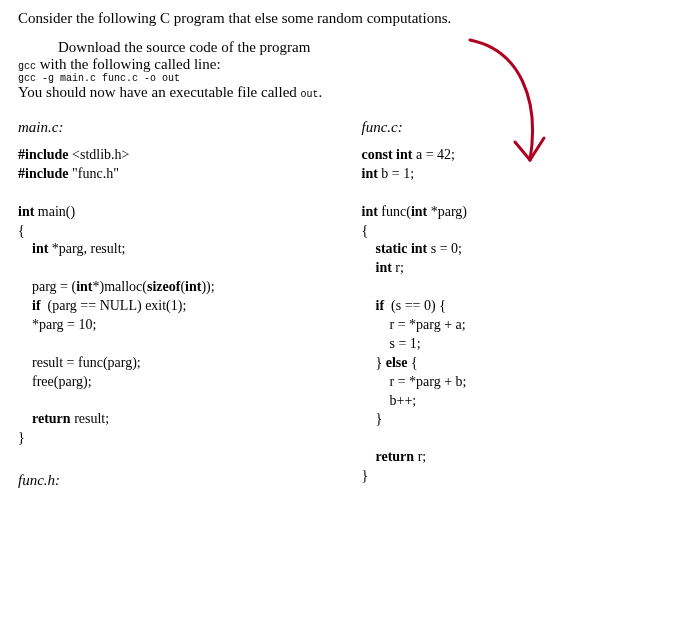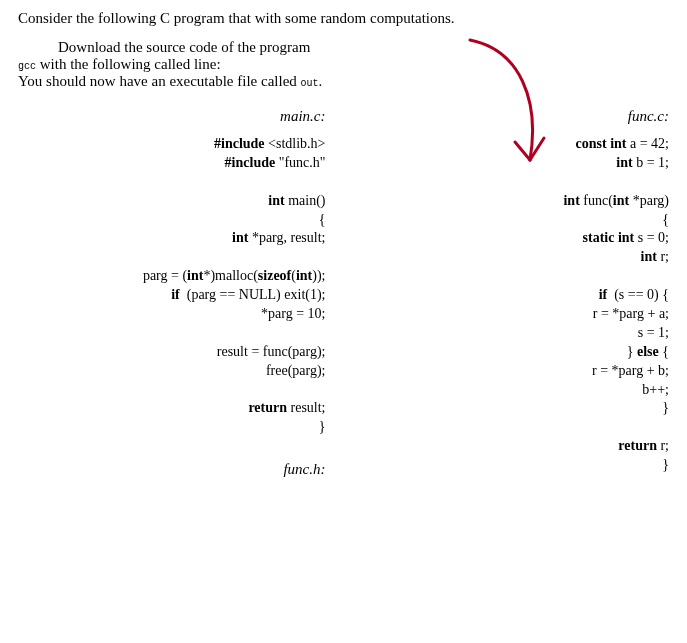--- a/index.html
+++ b/index.html
@@ -23,21 +23,20 @@
   .instructions {
     margin-bottom: 18px;
   }
   .dl-line {
     padding-left: 40px;
     margin-top: 6px;
   }
   .columns {
     display: flex;
     gap: 36px;
-    text-align: right;
   }
   .col {
     flex: 1;
     font-family: Georgia, serif;
     font-size: 15px;
   }
   .file-label {
     font-style: italic;
     margin-bottom: 10px;
   }
@@ -51,27 +50,28 @@
   .arrow {
     position: absolute;
     top: 30px;
     left: 460px;
     pointer-events: none;
   }
 </style>
 </head>
 <body>
 
-<div class="intro">Consider the following C program that with some random computations.</div>
+<div class="intro">Consider the following C program that else some random computations.</div>
 
 <div class="instructions">
   <div class="dl-line">Download the source code of the program</div>
   <div>
     <span class="mono">gcc</span><span> with the following called line:</span>
   </div>
+  <div class="mono">gcc -g main.c func.c -o out</div>
   <div>
     <span>You should now have an executable file called </span><span class="mono">out</span><span>.</span>
   </div>
 </div>
 
 <svg class="arrow" width="120" height="160">
   <path d="M10 10 C 60 20, 80 70, 70 130" stroke="#b00020" stroke-width="3" fill="none" stroke-linecap="round"></path>
   <path d="M70 130 L55 112" stroke="#b00020" stroke-width="3" fill="none" stroke-linecap="round"></path>
   <path d="M70 130 L84 108" stroke="#b00020" stroke-width="3" fill="none" stroke-linecap="round"></path>
 </svg>

